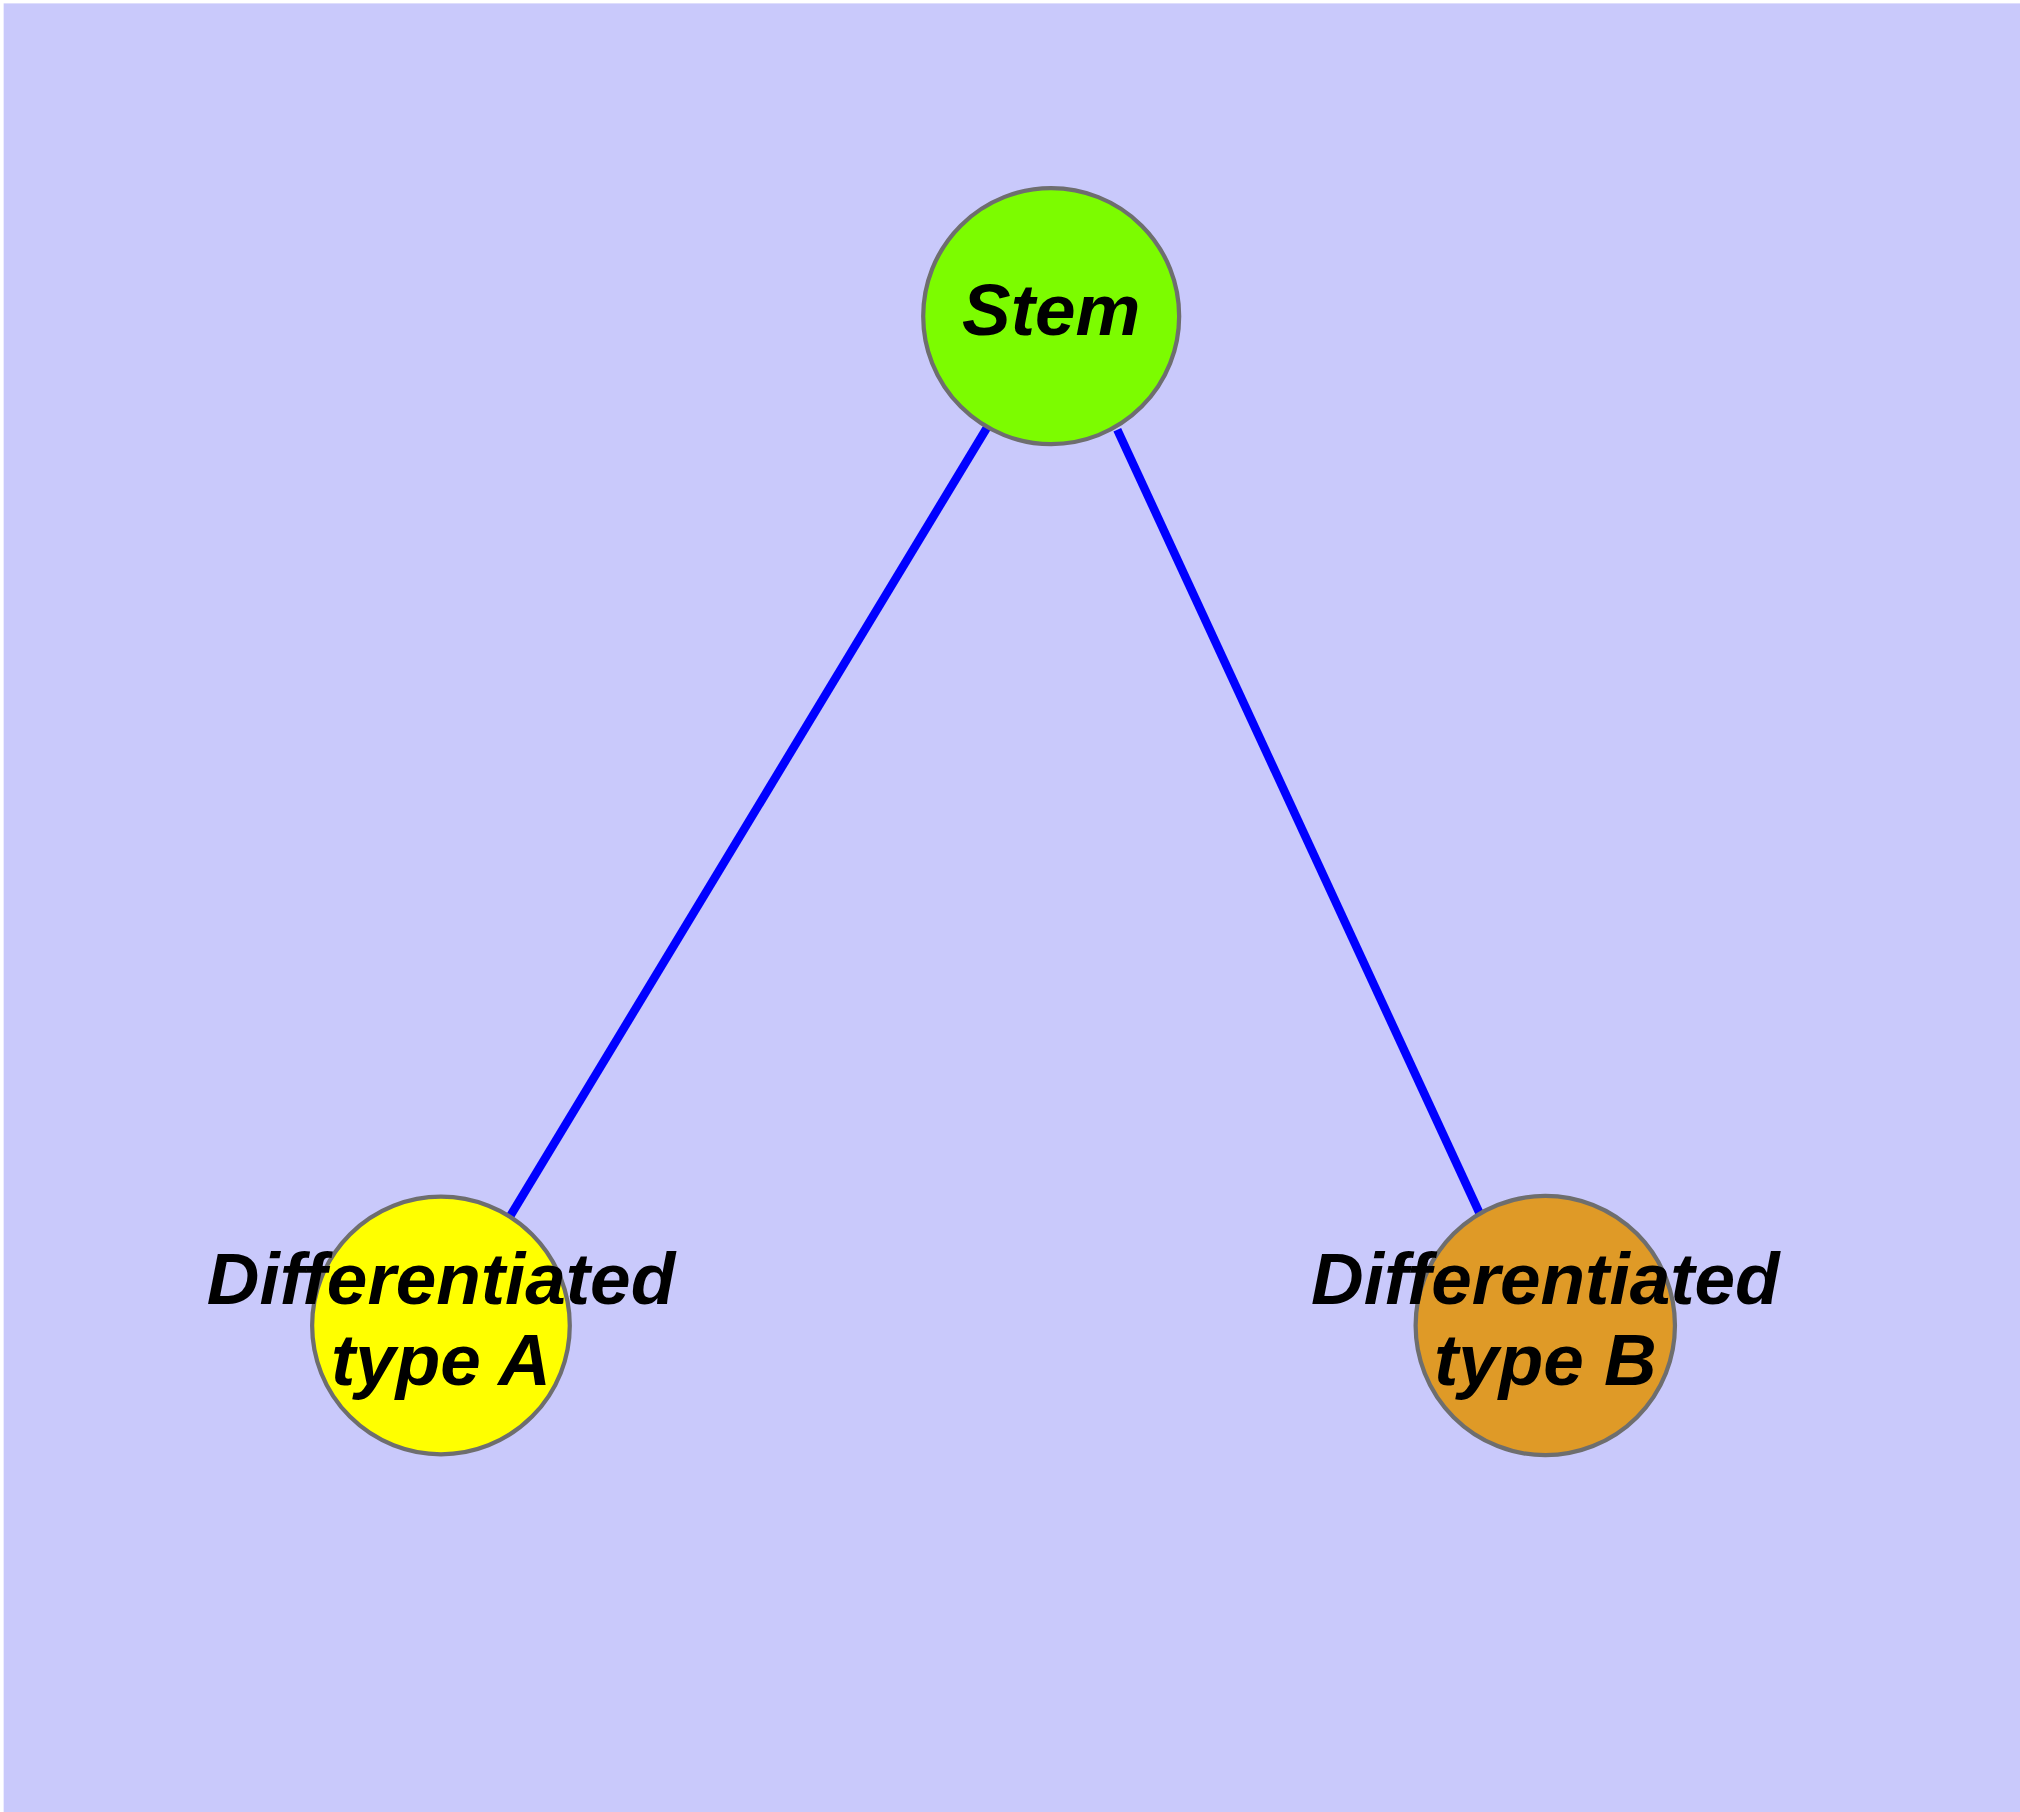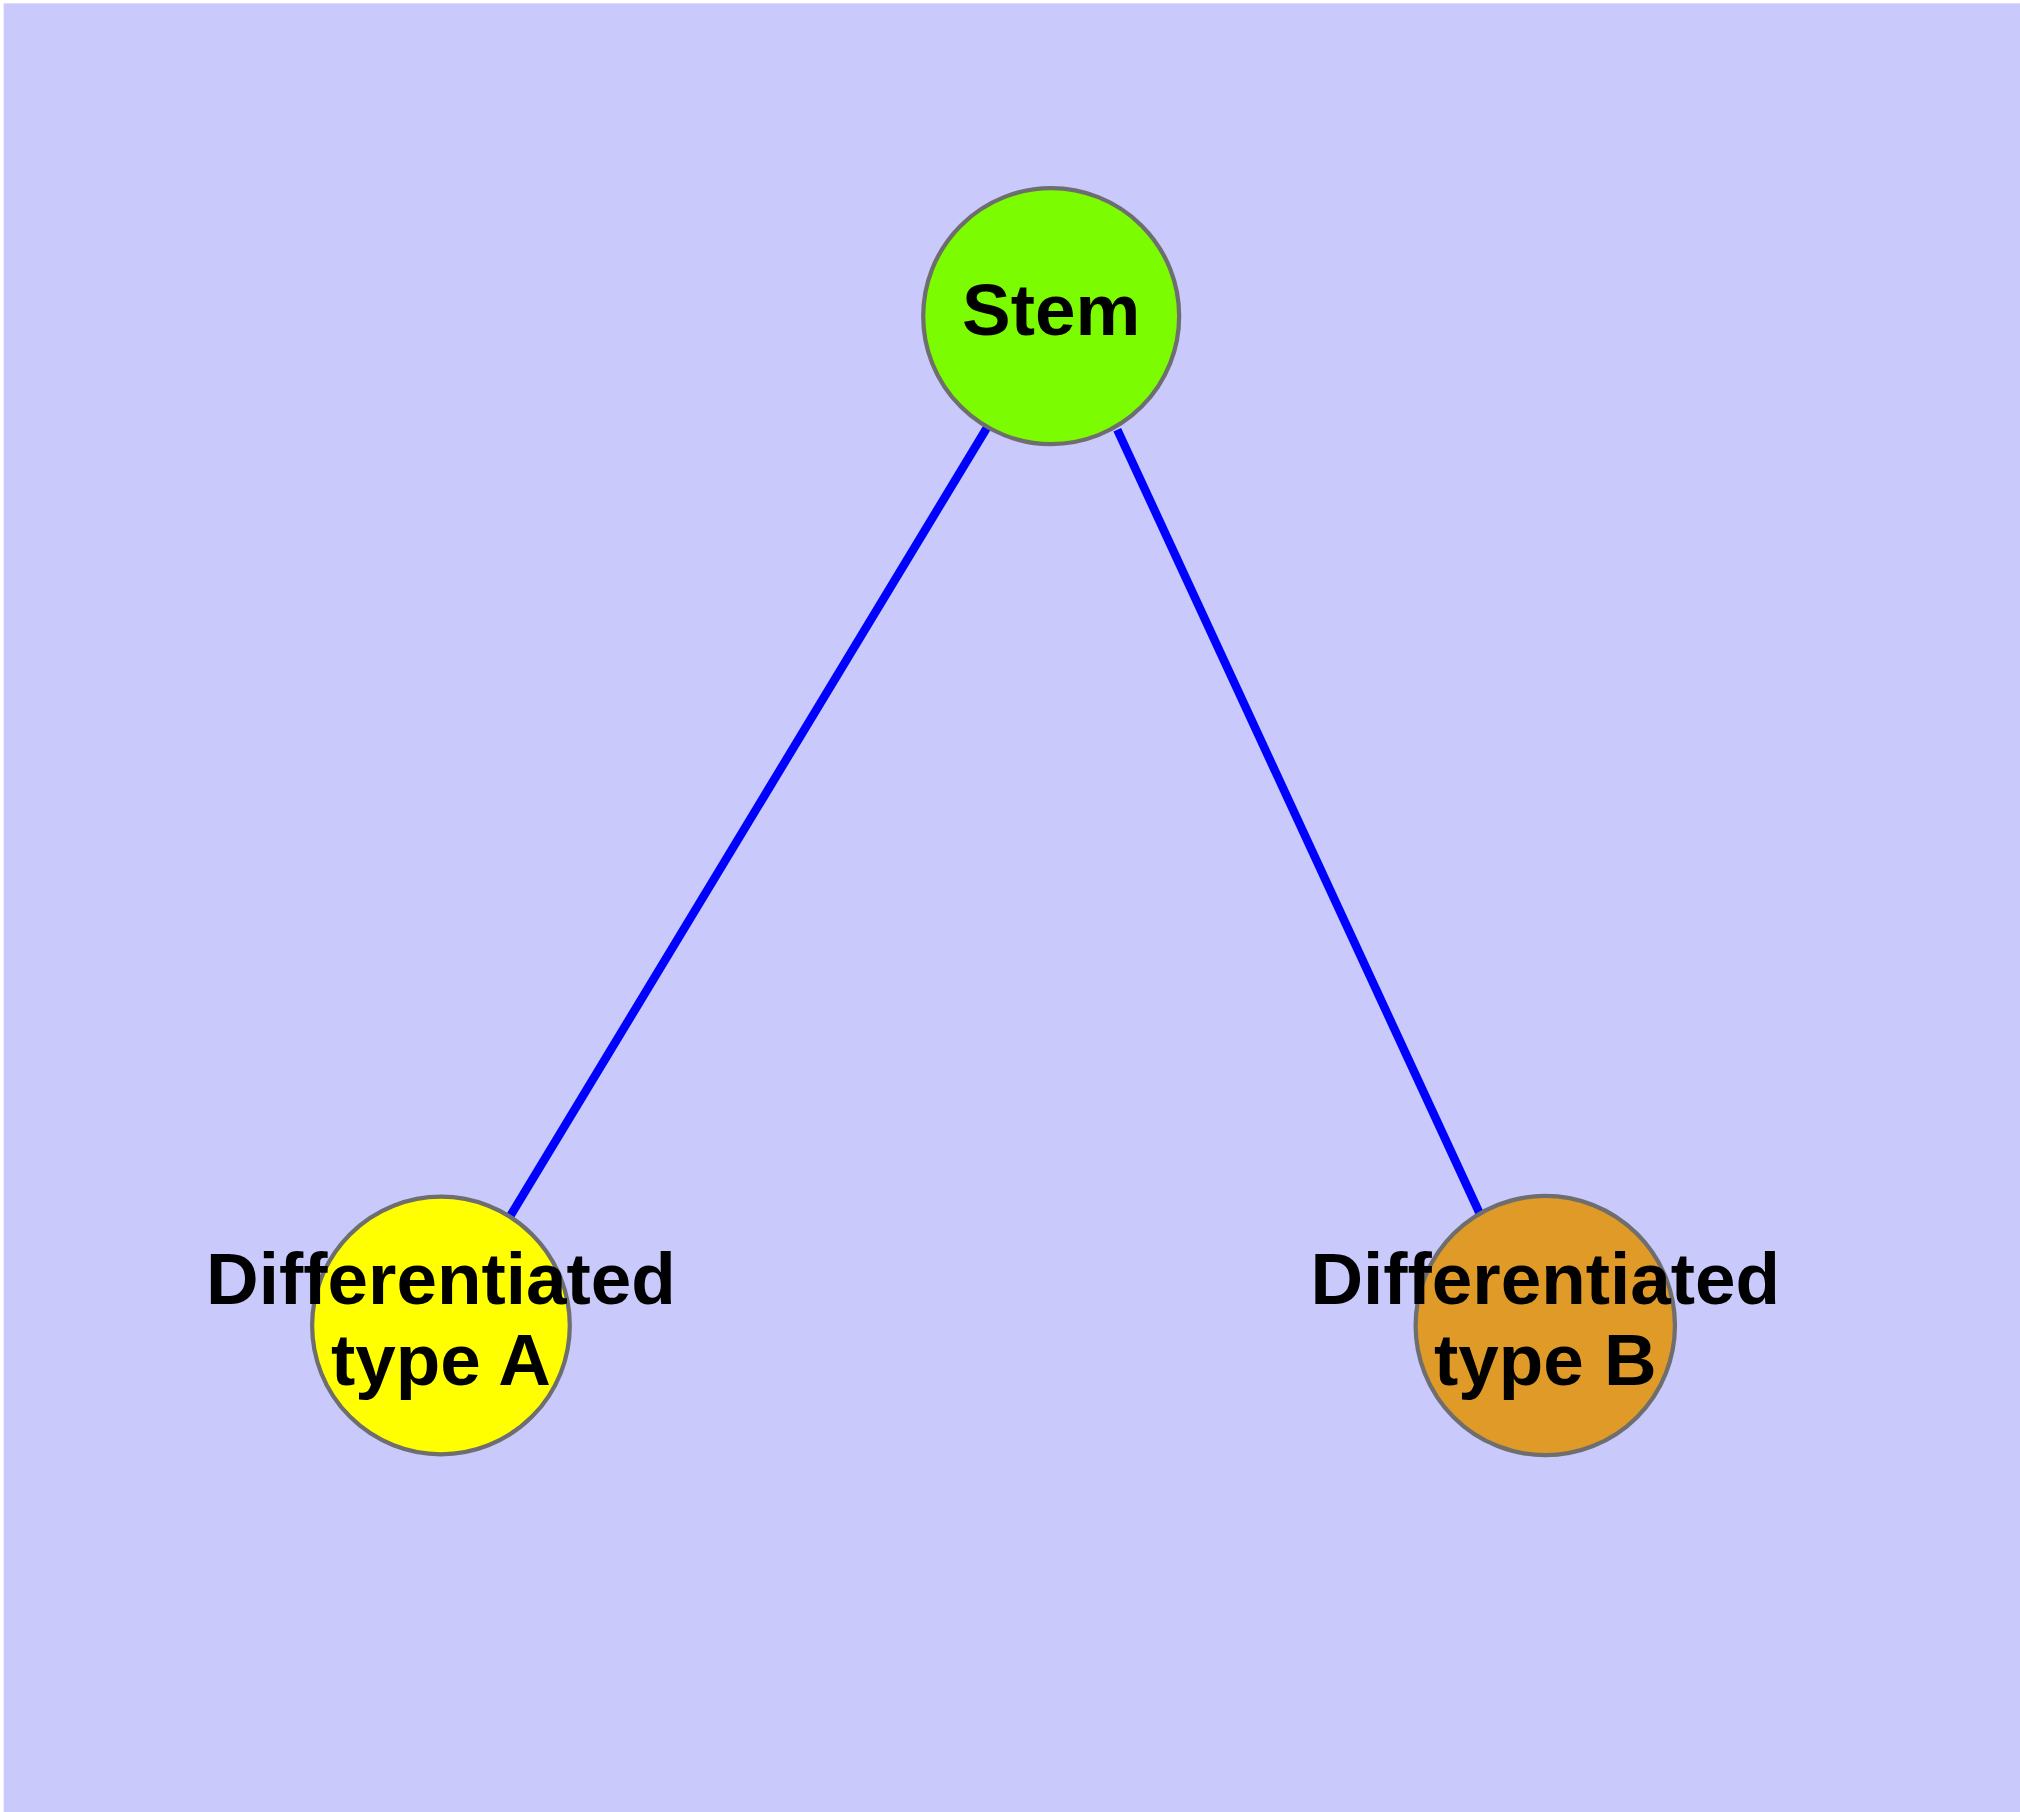--- a/index.html
+++ b/index.html
@@ -11,20 +11,21 @@
     width: 2021px;
     height: 1812px;
     overflow: hidden;
     font-family: "Liberation Sans", sans-serif;
   }
   #graph-canvas {
     position: relative;
     width: 2021px;
     height: 1812px;
     background: #ffffff;
+    font-style: italic;
   }
   #graph-svg {
     position: absolute;
     top: 0;
     left: 0;
     width: 2021px;
     height: 1812px;
     display: block;
   }
   .node-label {

